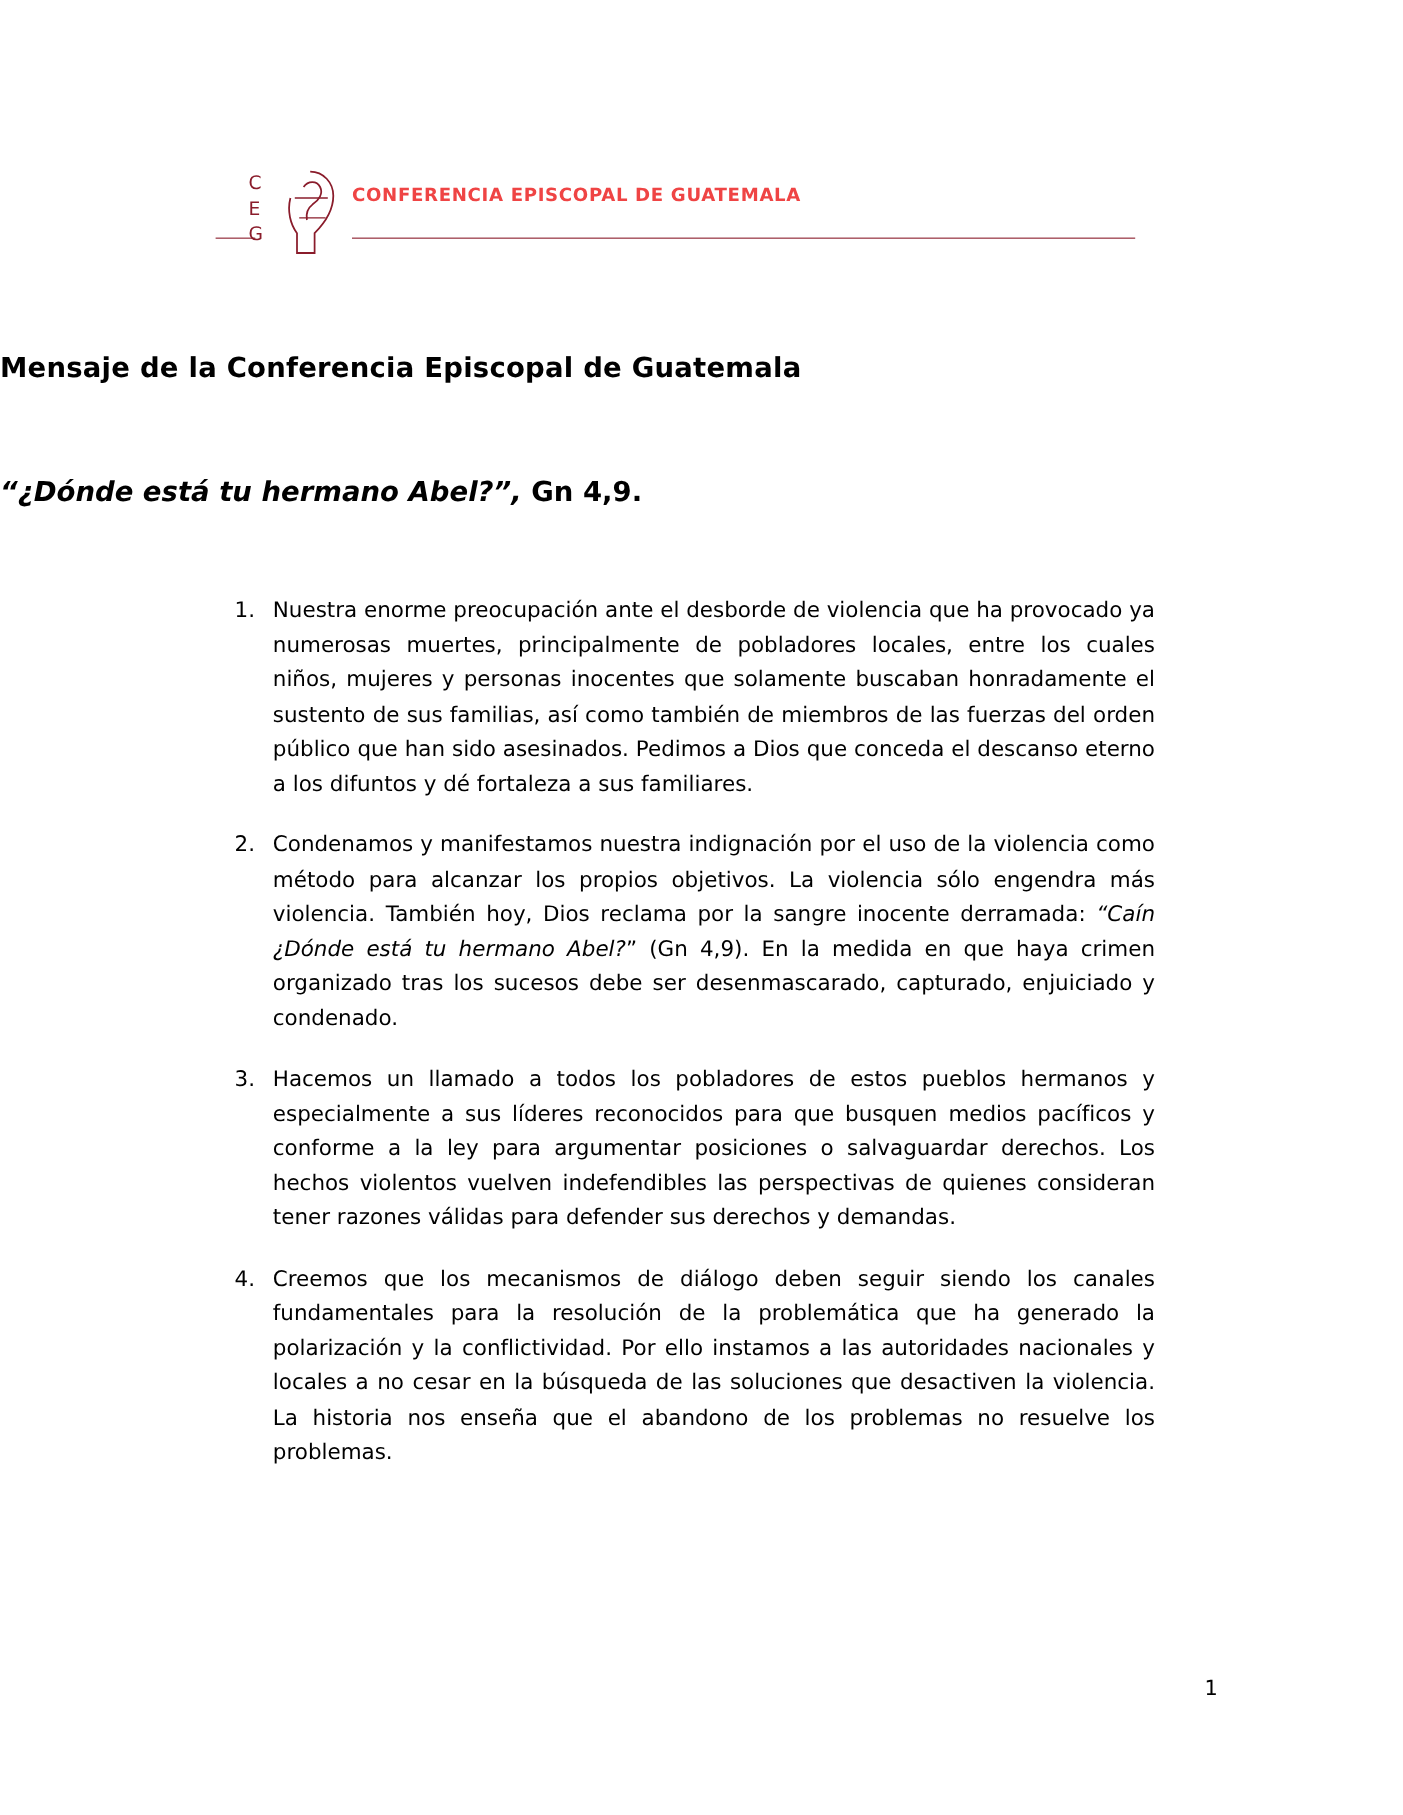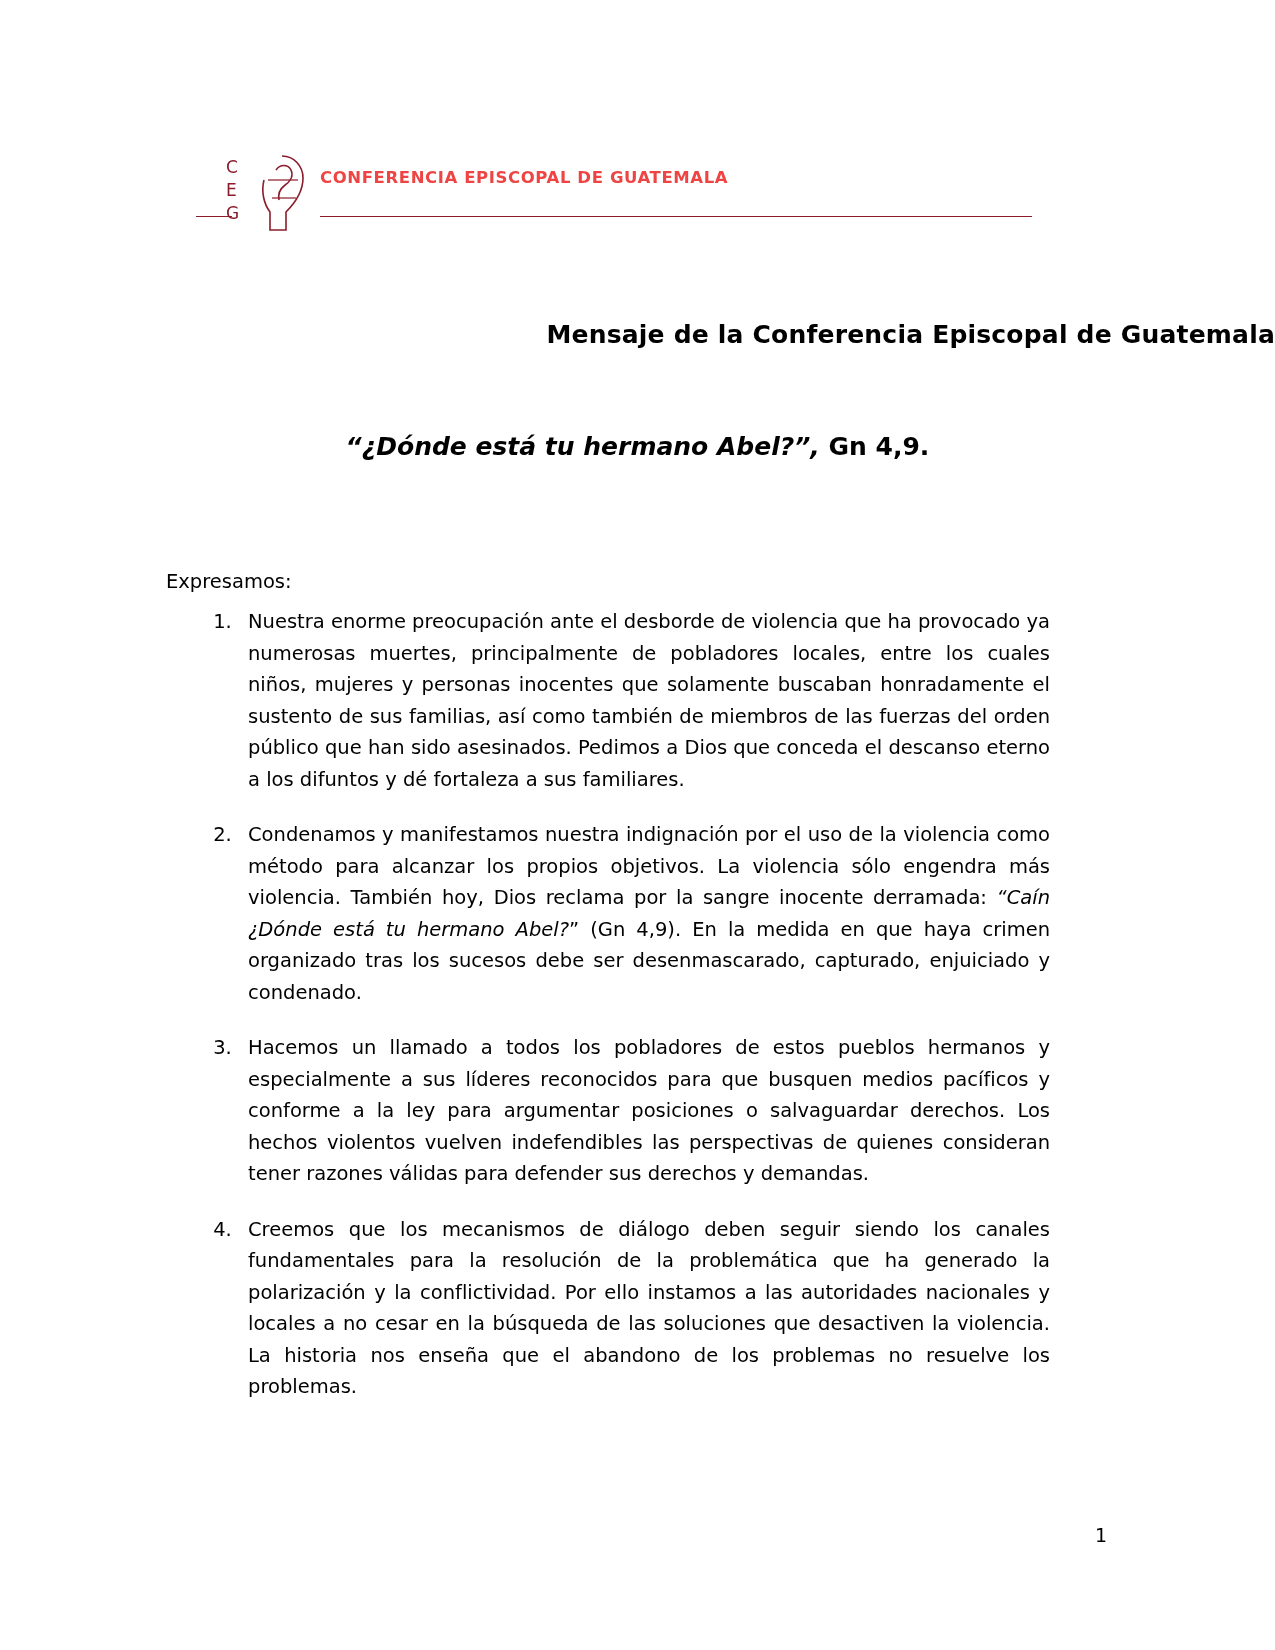--- a/index.html
+++ b/index.html
@@ -71,31 +71,31 @@
     height: 1px;
     background: #8a1c2b;
   }
 
   
   .doc-title {
     position: absolute;
     left: 0;
     top: 320px;
     width: 1275px;
-    text-align: right;
+    text-align: left;
     font-size: 25px;
     font-weight: bold;
     letter-spacing: 0.2px;
   }
   .doc-subtitle {
     position: absolute;
     left: 0;
     top: 432px;
     width: 1275px;
-    text-align: center;
+    text-align: left;
     font-size: 25px;
     font-weight: bold;
   }
   .doc-subtitle .quote {
     font-style: italic;
   }
 
   
   .body-block {
     position: absolute;
@@ -157,21 +157,20 @@
     <div class="ceg-rule-short"></div>
     <div class="ceg-rule" style="left:124px; width:712px;"></div>
   </div>
 
   <div class="doc-title">Mensaje de la Conferencia Episcopal de Guatemala</div>
   <div class="doc-subtitle">
     <span class="quote">“¿Dónde está tu hermano Abel?”,</span><span> Gn 4,9.</span>
   </div>
 
   <div class="body-block">
-    <p class="expresamos">Expresamos:</p>
 
     <ol class="points">
       <li><span>Nuestra enorme preocupación ante el desborde de violencia que ha provocado ya numerosas muertes, principalmente de pobladores locales, entre los cuales niños, mujeres y personas inocentes que solamente buscaban honradamente el sustento de sus familias, así como también de miembros de las fuerzas del orden público que han sido asesinados. Pedimos a Dios que conceda el descanso eterno a los difuntos y dé fortaleza a sus familiares.</span></li>
       <li><span>Condenamos y manifestamos nuestra indignación por el uso de la violencia como método para alcanzar los propios objetivos. La violencia sólo engendra más violencia.  También hoy, Dios reclama por la sangre inocente derramada: </span><span class="ital">“Caín ¿Dónde está tu hermano Abel?</span><span>” (Gn 4,9). En la medida en que haya crimen organizado tras los sucesos debe ser desenmascarado, capturado, enjuiciado y condenado.</span></li>
       <li><span>Hacemos un llamado a todos los pobladores de estos pueblos hermanos y especialmente a sus líderes reconocidos para que busquen medios pacíficos y conforme a la ley para argumentar posiciones o salvaguardar derechos. Los hechos violentos vuelven indefendibles las perspectivas de quienes consideran tener razones válidas para defender sus derechos y demandas.</span></li>
       <li><span>Creemos que los mecanismos de diálogo deben seguir siendo los canales fundamentales para la resolución de la problemática que ha generado la polarización y la conflictividad. Por ello instamos a las autoridades nacionales y locales a no cesar en la búsqueda de las soluciones que desactiven la violencia. La historia nos enseña que el abandono de los problemas no resuelve los problemas.</span></li>
     </ol>
   </div>
 
   <div class="page-number">1</div>

